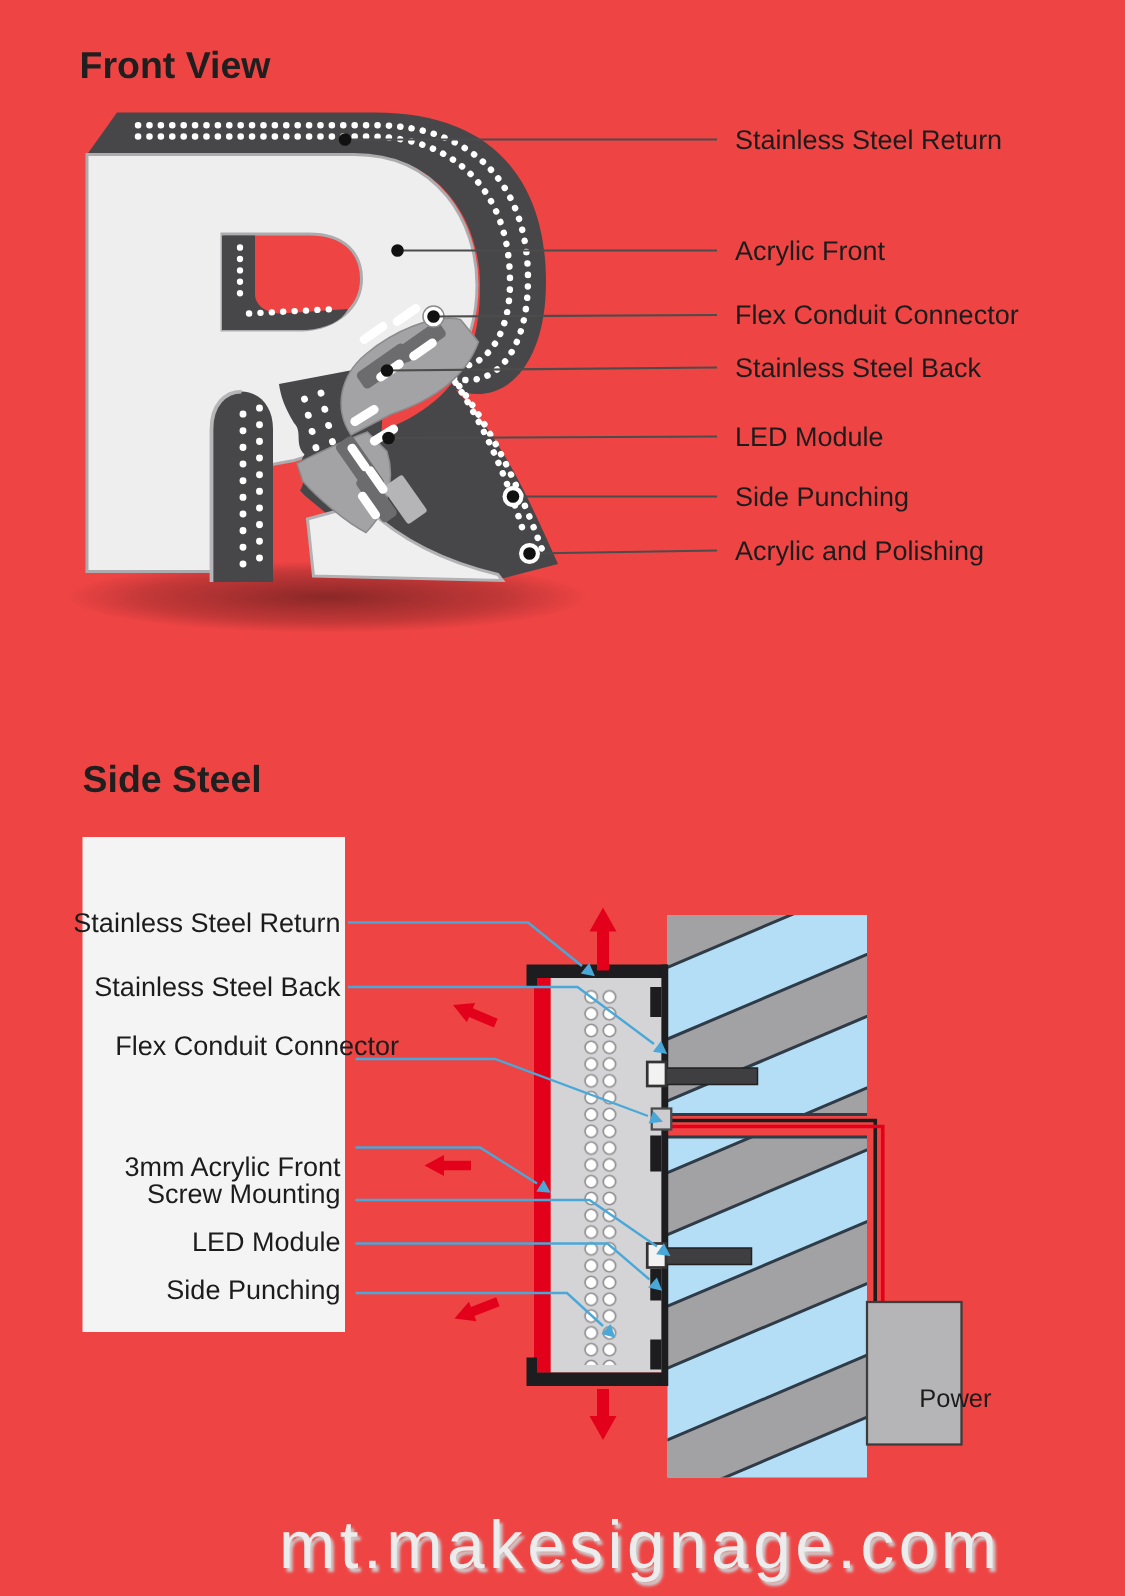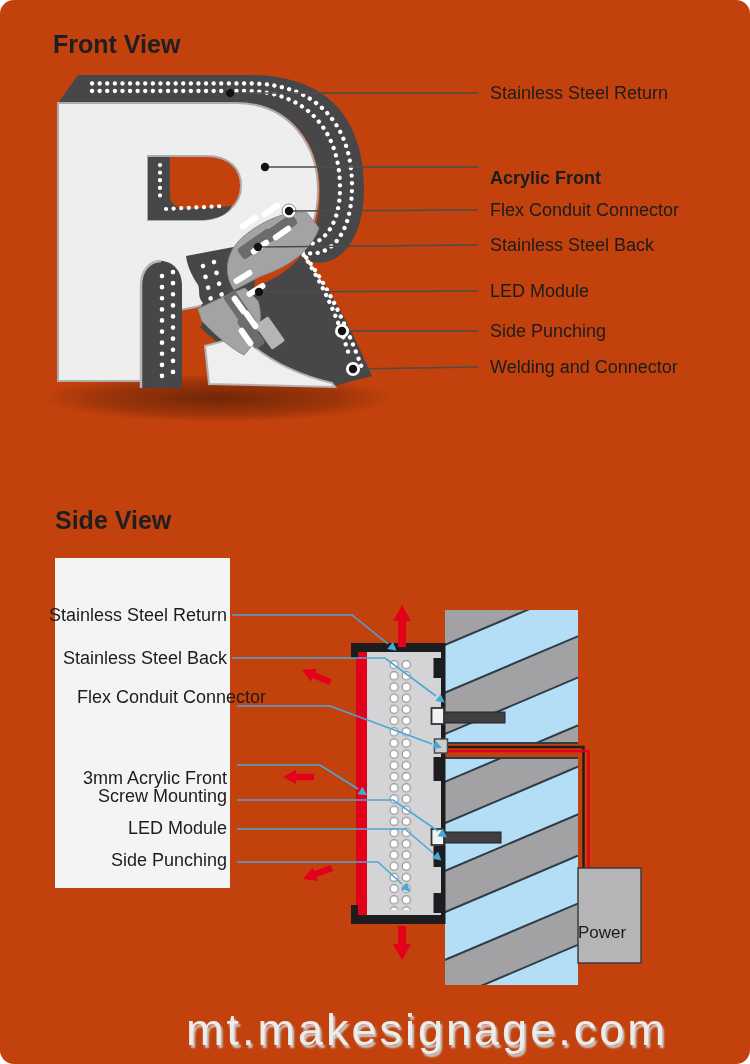--- a/index.html
+++ b/index.html
@@ -1,22 +1,22 @@
 <!DOCTYPE html>
 <html><head>
 <meta charset="utf-8">
 <style>
   html,body{margin:0;padding:0;background:#fff;}
-  #page{position:relative;width:750px;height:1064px;background:#c2410c;overflow:hidden;
-        font-family:"Liberation Sans","DejaVu Sans",sans-serif;border-radius:14px;}
+  #page{position:relative;width:750px;height:1064px;background:#ef4444;overflow:hidden;
+        font-family:"Liberation Sans","DejaVu Sans",sans-serif;}
   svg{position:absolute;left:0;top:0;}
   .title{position:absolute;font-size:25px;font-weight:bold;color:#1f1f1f;white-space:nowrap;}
   .lbl{position:absolute;font-size:18px;color:#1c1c1c;line-height:20px;white-space:nowrap;}
   .lbl-r{position:absolute;font-size:18px;color:#1c1c1c;line-height:20px;white-space:nowrap;text-align:right;}
-  .power{position:absolute;left:578px;top:923px;width:63px;text-align:left;font-size:17px;color:#1c1c1c;}
+  .power{position:absolute;left:578px;top:923px;width:63px;text-align:right;font-size:17px;color:#1c1c1c;padding-left:20px;}
   .wall-lbl{position:absolute;left:418px;top:993px;width:225px;text-align:center;font-size:18px;color:#1c1c1c;}
   .watermark{position:absolute;left:186px;top:1004px;font-size:45px;letter-spacing:3px;
              color:#ececec;text-shadow:2px 3px 2px #cccccc;white-space:nowrap;}
 </style>
 </head>
 <body>
 
 <div id="page">
 
 <svg width="750" height="1064" viewBox="0 0 750 1064">
@@ -197,29 +197,29 @@
       <path d="M0,-4.5 L8.5,0 L0,4.5 Z" transform="translate(434,744.8) rotate(21)"></path>
       <path d="M0,-4.5 L8.5,0 L0,4.5 Z" transform="translate(360,790.5) rotate(33)"></path>
       <path d="M0,-4.5 L8.5,0 L0,4.5 Z" transform="translate(440,832.5) rotate(35)"></path>
       <path d="M0,-4.5 L8.5,0 L0,4.5 Z" transform="translate(435,855) rotate(41)"></path>
       <path d="M0,-4.5 L8.5,0 L0,4.5 Z" transform="translate(404,886) rotate(43)"></path>
     </g>
   </g>
 </svg>
 
 <div class="title" style="left:53px;top:30px;">Front View</div>
-<div class="title" style="left:55px;top:506px;">Side View</div>
+<div class="title" style="left:55px;top:506px;">Side Steel</div>
 
 <div class="lbl" style="left:490px;top:83px;">Stainless Steel Return</div>
-<div class="lbl" style="left:490px;top:168px;font-weight:bold;">Acrylic Front</div>
+<div class="lbl" style="left:490px;top:157px;">Acrylic Front</div>
 <div class="lbl" style="left:490px;top:200px;">Flex Conduit Connector</div>
 <div class="lbl" style="left:490px;top:235px;">Stainless Steel Back</div>
 <div class="lbl" style="left:490px;top:281px;">LED Module</div>
 <div class="lbl" style="left:490px;top:321px;">Side Punching</div>
-<div class="lbl" style="left:490px;top:357px;">Welding and Connector</div>
+<div class="lbl" style="left:490px;top:357px;">Acrylic and Polishing</div>
 
 <div class="lbl-r" style="left:30px;width:197px;top:605px;">Stainless Steel Return</div>
 <div class="lbl-r" style="left:30px;width:197px;top:648px;">Stainless Steel Back</div>
 <div class="lbl-r" style="left:30px;width:236px;top:687px;">Flex Conduit Connector</div>
 <div class="lbl-r" style="left:30px;width:197px;top:768px;">3mm Acrylic Front</div>
 <div class="lbl-r" style="left:30px;width:197px;top:786px;">Screw Mounting</div>
 <div class="lbl-r" style="left:30px;width:197px;top:818px;">LED Module</div>
 <div class="lbl-r" style="left:30px;width:197px;top:850px;">Side Punching</div>
 
 <div class="power">Power</div>

